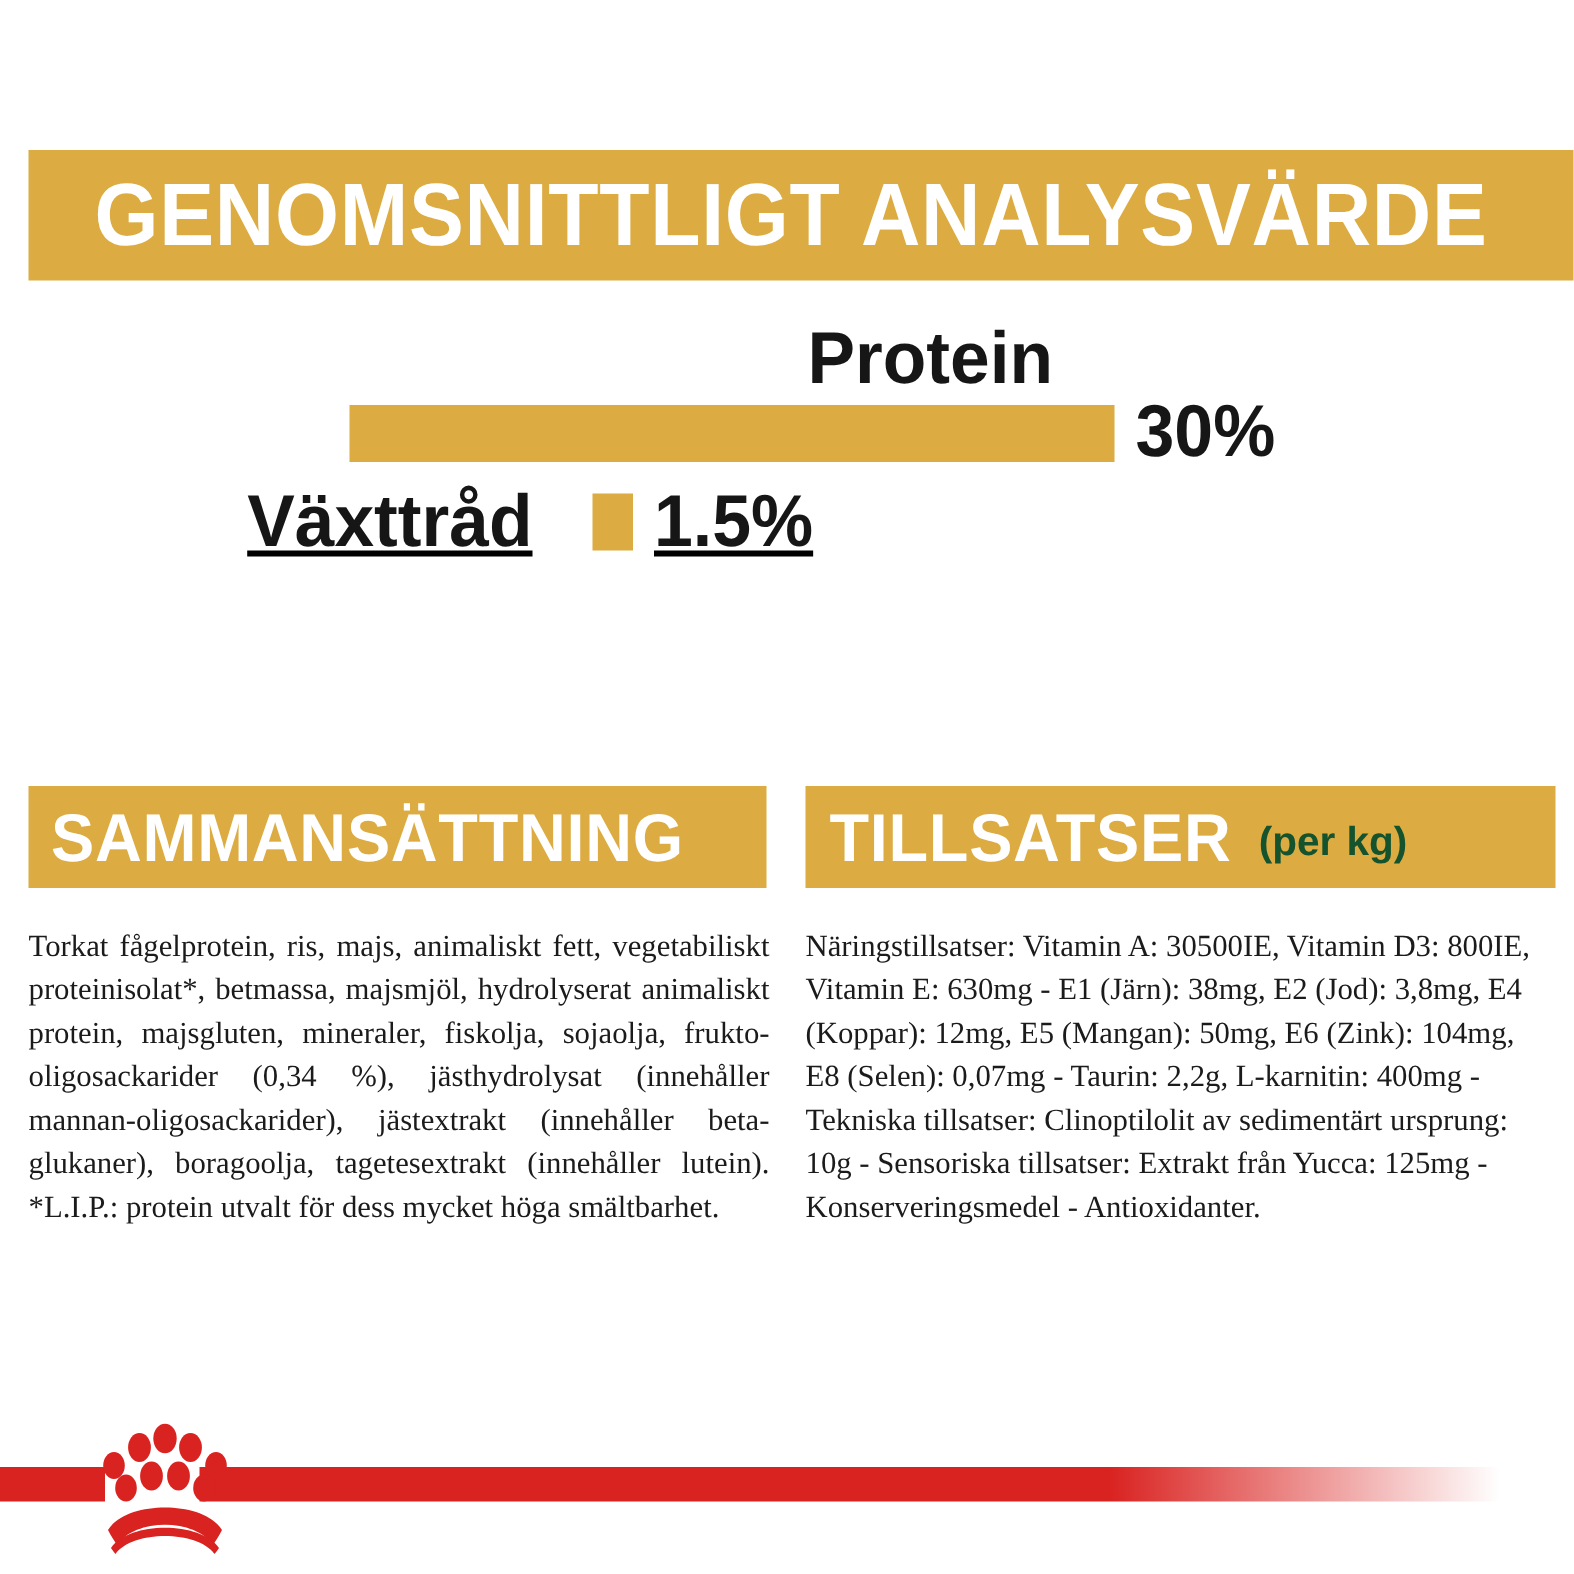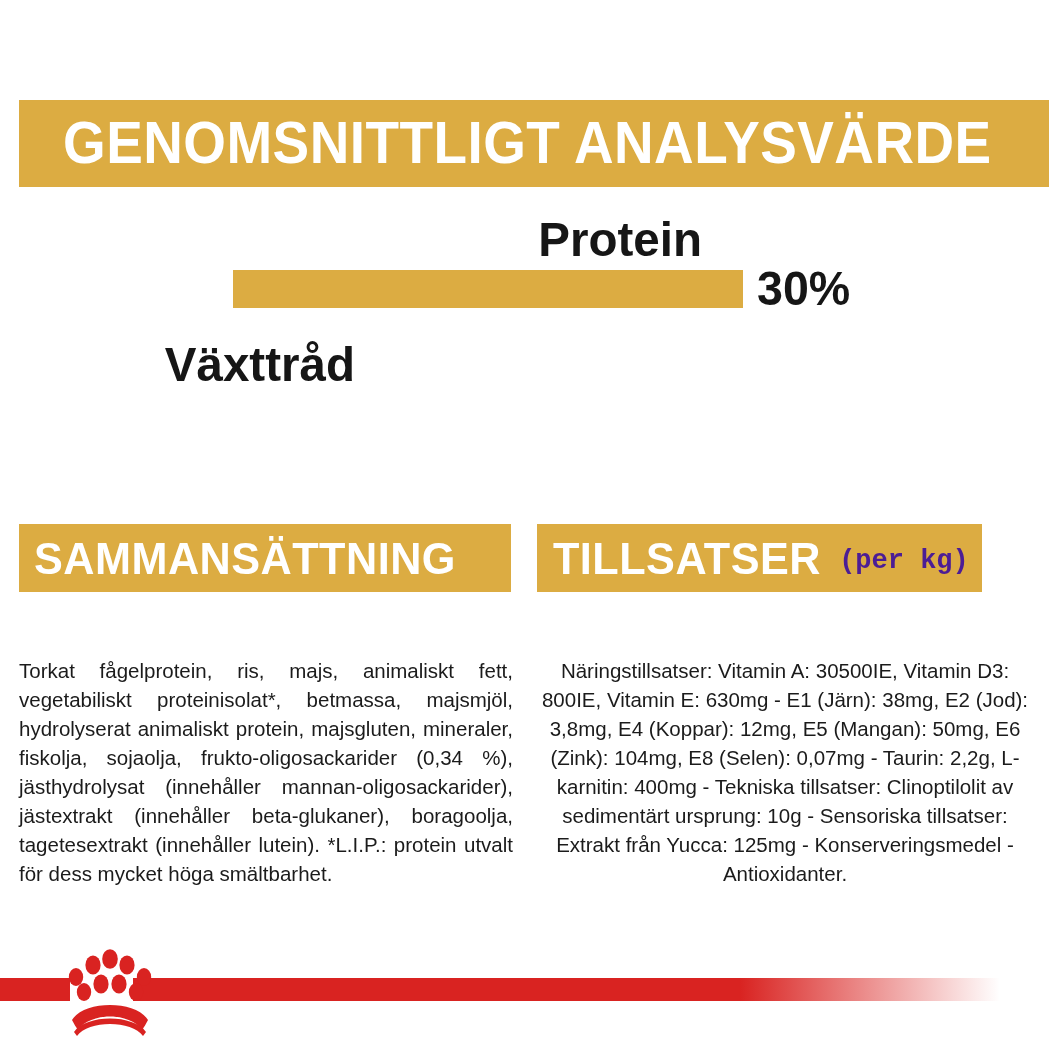--- a/index.html
+++ b/index.html
@@ -62,33 +62,33 @@
   }
   #composition-banner .banner-title {
     font-size: 45px;
     transform: scaleX(0.96);
     transform-origin: left center;
   }
 
   #additives-banner {
     left: 537px;
     top: 524px;
-    width: 445px;
+    width: 500px;
     height: 68px;
     padding-left: 16px;
     box-sizing: border-box;
   }
   #additives-banner .banner-title {
     font-size: 45px;
     transform: scaleX(0.96);
     transform-origin: left center;
   }
   #additives-banner .banner-subtitle {
-    color: #4c1d95;
-    font-family: Liberation Mono, monospace;
+    color: #14532d;
+    font-family: Liberation Sans, sans-serif;
     font-weight: 700;
     font-size: 27px;
     margin-left: 7px;
     white-space: nowrap;
     line-height: 1;
     position: relative;
     top: 3px;
   }
 
   
@@ -101,21 +101,21 @@
   }
   .chart-row {
     position: absolute;
     left: 0;
     width: 1049px;
     display: flex;
     align-items: center;
   }
   .chart-row.r0 { top: 10px;  height: 54px; flex-direction: column; }
   .chart-row.r1 { top: 71px;  height: 54px; }
-  .chart-row.r2 { top: 132px; height: 54px; }
+  .chart-row.r2 { top: 116px; height: 54px; text-decoration: underline; }
 
   .chart-label {
     width: 355px;
     text-align: right;
     font-family: "Liberation Sans Narrow", "Liberation Sans", sans-serif;
     font-weight: 700;
     font-size: 49px;
     color: #161616;
     line-height: 1;
     white-space: nowrap;
@@ -149,31 +149,30 @@
   }
 
   
   .body-col {
     position: absolute;
     top: 617px;
     font-size: 20.5px;
     line-height: 29px;
     color: #1b1b1b;
     text-align: justify;
-    font-family: Liberation Sans, sans-serif;
-    margin-top: 39px;
+    font-family: Liberation Serif, serif;
   }
   #composition-text {
     left: 19px;
     width: 494px;
   }
   #additives-text {
     left: 537px;
     width: 496px;
-    text-align: center;
+    text-align: left;
   }
   .body-col p { margin: 0; }
 
   
   #footer-logo {
     position: absolute;
     left: 0;
     top: 930px;
     width: 1049px;
     height: 119px;
@@ -217,20 +216,24 @@
       <span class="chart-label">Protein</span>
       <span class="chart-bar-wrap">
         <span class="chart-bar"></span>
         <span class="chart-value">30%</span>
       </span>
     </div>
 
 
     <div class="chart-row r2">
       <span class="chart-label">Växttråd</span>
+      <span class="chart-bar-wrap">
+        <span class="chart-bar"></span>
+        <span class="chart-value">1.5%</span>
+      </span>
     </div>
 
   </div>
 
   <div class="banner" id="composition-banner">
     <span class="banner-title">SAMMANSÄTTNING</span>
   </div>
 
   <div class="banner" id="additives-banner">
     <span class="banner-title">TILLSATSER</span>

